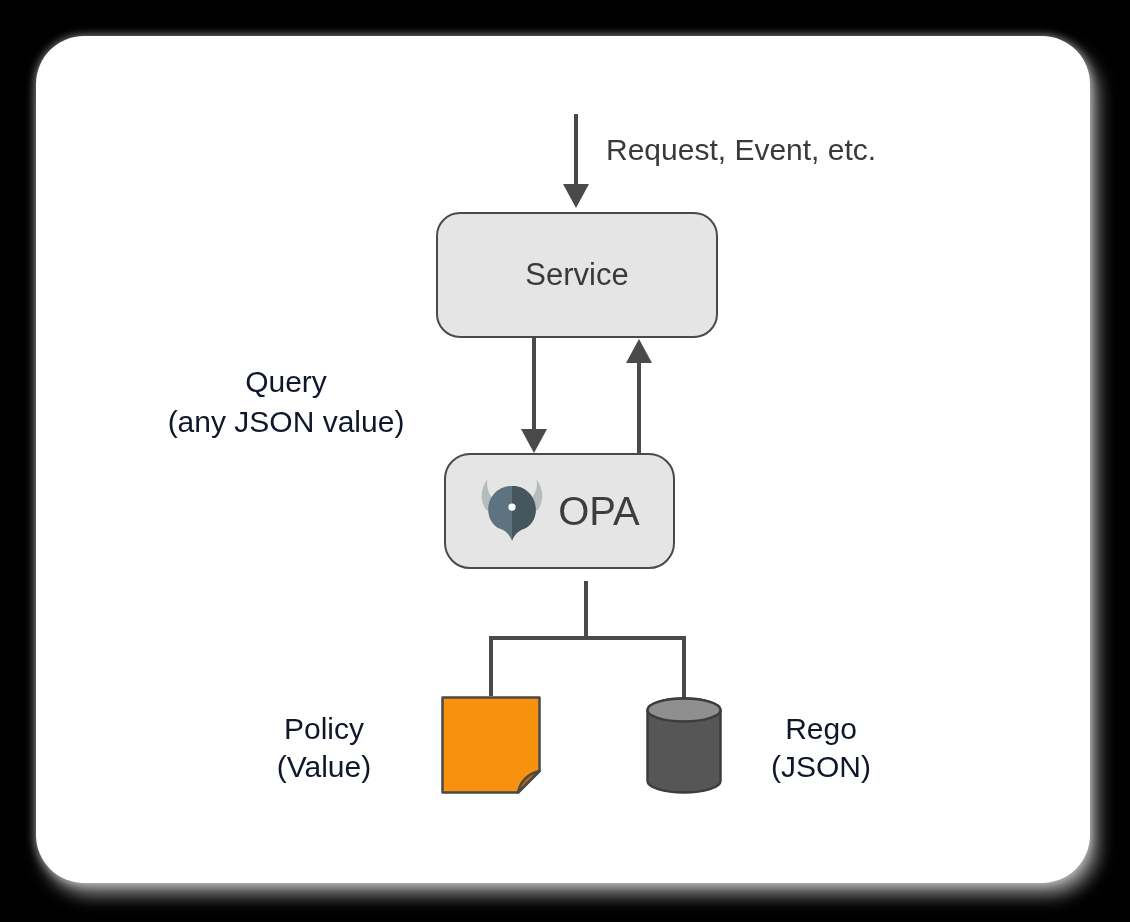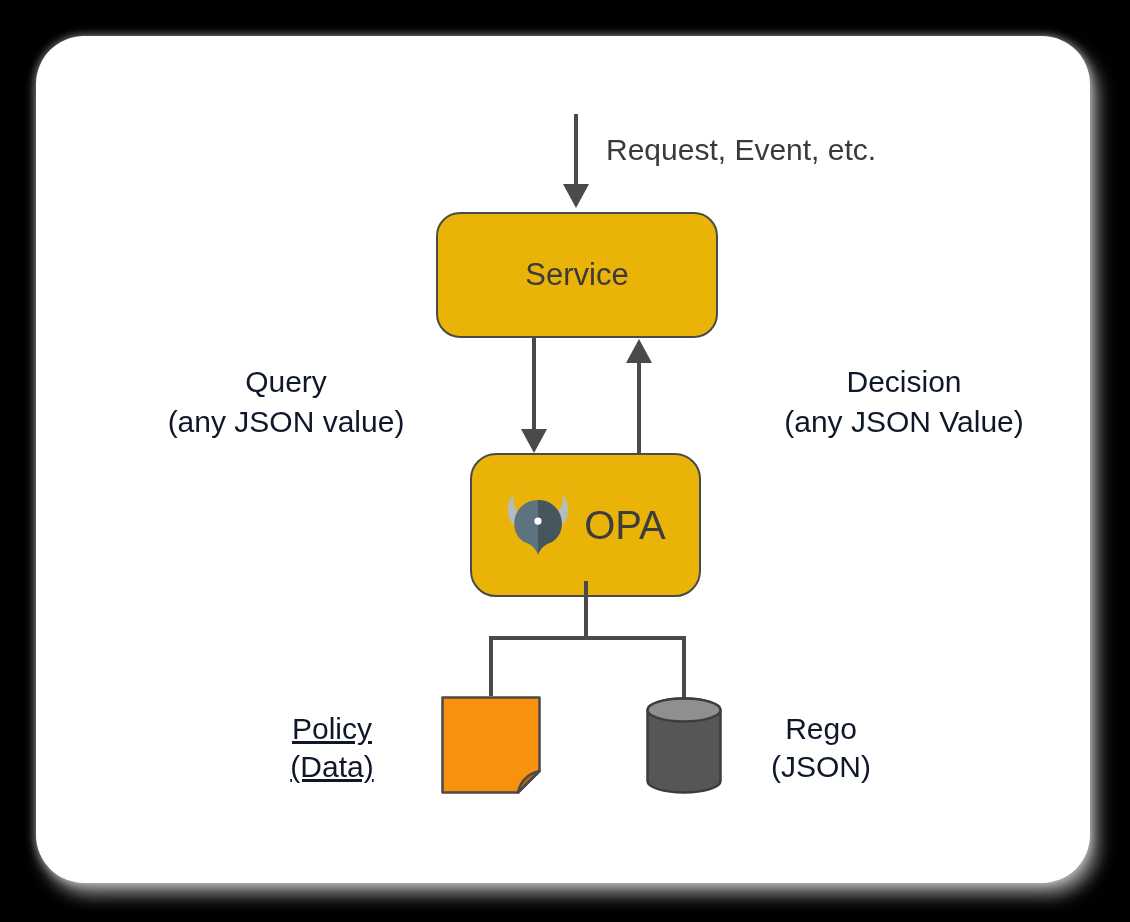--- a/index.html
+++ b/index.html
@@ -46,35 +46,35 @@
     width: 0;
     height: 0;
     border-left: 13px solid transparent;
     border-right: 13px solid transparent;
   }
   .arrowhead.down { border-top: 24px solid #4a4a4a; }
   .arrowhead.up   { border-bottom: 24px solid #4a4a4a; }
   
   .node-box {
     position: absolute;
-    background: #eab308;
+    background: #e5e5e5;
     border: 2.5px solid #4a4a4a;
     display: flex;
     align-items: center;
     justify-content: center;
     box-sizing: border-box;
   }
   .service-box {
     left: 400px; top: 176px;
     width: 282px; height: 126px;
     border-radius: 24px;
   }
   .opa-box {
-    left: 434px; top: 417px;
-    width: 231px; height: 144px;
+    left: 408px; top: 417px;
+    width: 231px; height: 116px;
     border-radius: 26px;
     gap: 13px;
   }
   .node-label {
     font-size: 31px;
     color: #3a3a3a;
   }
   .opa-label {
     font-size: 40px;
     color: #3d3d3d;
@@ -89,21 +89,21 @@
   }
   .request-label {
     position: absolute;
     left: 570px; top: 97px;
     font-size: 30px;
     color: #3a3a3a;
     white-space: nowrap;
   }
   .query-label    { left: 100px; top: 326px; width: 300px; line-height: 40px; }
   .decision-label { left: 718px; top: 326px; width: 300px; line-height: 40px; }
-  .policy-label   { left: 196px; top: 674px; width: 200px; text-decoration: underline; }
+  .policy-label   { left: 188px; top: 674px; width: 200px; }
   .data-label     { left: 685px; top: 674px; width: 200px; }
   .icon-wrap { position: absolute; }
   .note-icon     { left: 405px; top: 660px; }
   .cylinder-icon { left: 610px; top: 661px; }
   .diagram-title {
     position: absolute;
     left: 300px; top: 810px;
     width: 505px;
     text-align: center;
     font-size: 43px;
@@ -130,24 +130,20 @@
       <div class="vline" style="left:496px; top:302px; height:92px;"></div>
       <div class="arrowhead down" style="left:485px; top:393px;"></div>
 
       <div class="arrowhead up" style="left:590px; top:303px;"></div>
       <div class="vline" style="left:601px; top:326px; height:91px;"></div>
 
       <div class="edge-label query-label">
         <div>Query</div>
         <div>(any JSON value)</div>
       </div>
-      <div class="edge-label decision-label">
-        <div>Decision</div>
-        <div>(any JSON Value)</div>
-      </div>
 
       <div class="node-box opa-box">
         <svg width="66" height="74" viewBox="0 0 100 96">
           <path d="M13 0 C4 12 0 30 10 45 C14 49 18 51 22 52 C20 45 22 40 28 36 C16 28 10 12 13 0 Z" fill="#b7bbba"></path>
           <path d="M87 0 C96 12 100 30 90 45 C86 49 82 51 78 52 C80 45 78 40 72 36 C84 28 90 12 87 0 Z" fill="#b7bbba"></path>
           <path d="M50 10 C29 10 14 26 14 46 C14 62 24 72 32 75 C40 78 46 83 50 93 C54 83 60 78 68 75 C76 72 86 62 86 46 C86 26 71 10 50 10 Z" fill="#5d7480"></path>
           <path d="M50 10 C71 10 86 26 86 46 C86 62 76 72 68 75 C60 78 54 83 50 93 Z" fill="#46565f"></path>
           <circle cx="50" cy="42" r="5.5" fill="#ffffff"></circle>
         </svg>
         <span class="opa-label">OPA</span>
@@ -167,21 +163,21 @@
 
       <div class="icon-wrap cylinder-icon">
         <svg width="76" height="97" viewBox="0 0 76 97">
           <path d="M1.5 13 C1.5 6.6 17.8 1.5 38 1.5 C58.2 1.5 74.5 6.6 74.5 13 V84 C74.5 90.4 58.2 95.5 38 95.5 C17.8 95.5 1.5 90.4 1.5 84 Z" stroke="#3d3d3d" stroke-width="2.5" fill="#565656"></path>
           <ellipse cx="38" cy="13" rx="36.5" ry="11.5" stroke="#3d3d3d" stroke-width="2.5" fill="#8f8f8f"></ellipse>
         </svg>
       </div>
 
       <div class="item-label policy-label">
         <div>Policy</div>
-        <div>(Data)</div>
+        <div>(Value)</div>
       </div>
       <div class="item-label data-label">
         <div>Rego</div>
         <div>(JSON)</div>
       </div>
 
 
     </div>
   </div>
 </div>

